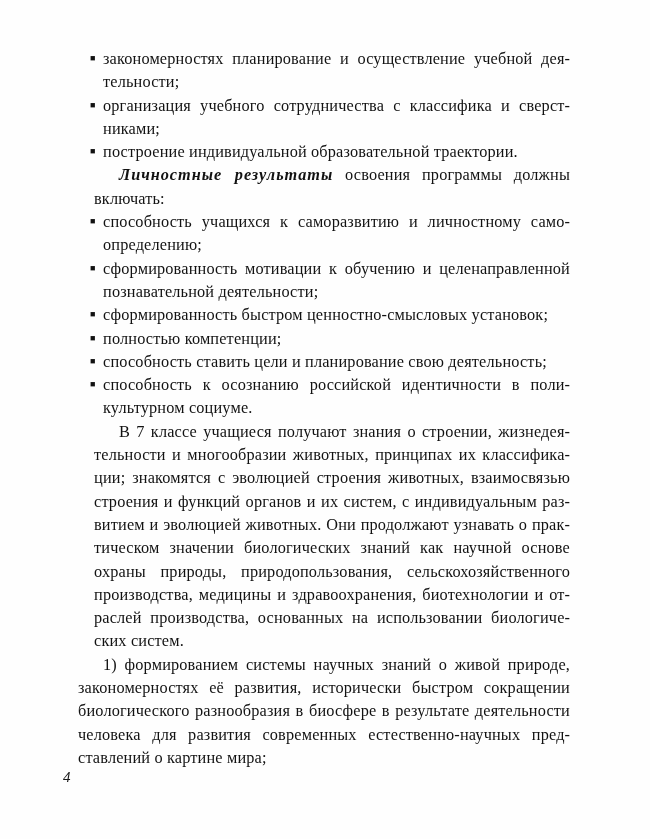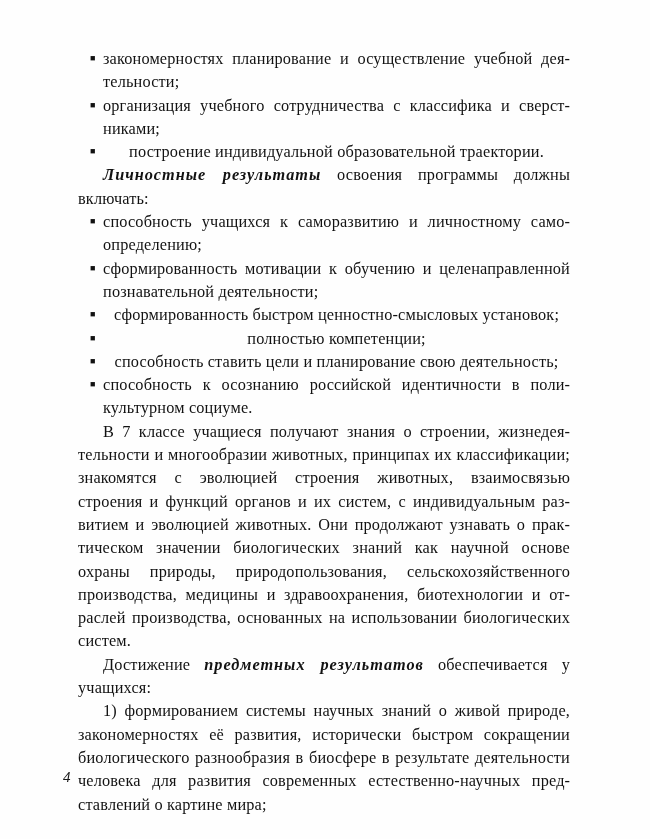--- a/index.html
+++ b/index.html
@@ -32,20 +32,21 @@
     margin: 0;
     font-size: 16.3px;
     line-height: 23.3px;
     text-align: justify;
     text-justify: inter-word;
     hyphens: manual;
     letter-spacing: 0.01em;
   }
   .para.indent {
     text-indent: 25px;
+    margin-left: 16px;
   }
   b.bi {
     font-weight: bold;
     font-style: italic;
     letter-spacing: 0.06em;
   }
   
   ul.bullets {
     list-style: none;
     margin: 0;
@@ -66,21 +67,21 @@
     top: 0;
     font-size: 9px;
     line-height: 23.3px;
     display: inline-block;
   }
   ul.bullets > li .li-text {
     display: block;
   }
   
   li.last-line .li-text {
-    text-align: center;
+    text-align: left;
   }
   
   .numitem {
     margin: 0;
     font-size: 16.3px;
     line-height: 23.3px;
     text-align: justify;
     text-justify: inter-word;
     text-indent: 25px;
     letter-spacing: 0.01em;
@@ -143,20 +144,19 @@
       </li>
       <li>
         <span class="bullet-mark">■</span>
         <span class="li-text">способность к осознанию российской идентичности в поли­культурном социуме.</span>
       </li>
     </ul>
 
 
     <p class="para indent blk">В 7 классе учащиеся получают знания о строении, жизнедея­тельности и многообразии животных, принципах их классифика­ции; знакомятся с эволюцией строения животных, взаимосвязью строения и функций органов и их систем, с индивидуальным раз­витием и эволюцией животных. Они продолжают узнавать о прак­тическом значении биологических знаний как научной основе охраны природы, природопользования, сельскохозяйственного производства, медицины и здравоохранения, биотехнологии и от­раслей производства, основанных на использовании биологиче­ских систем.</p>
 
-    <p class="para indent blk"><span>Достижение </span><b class="bi">предметных результатов</b><span> обеспечивается у учащихся:</span></p>
 
     <p class="numitem blk">1) формированием системы научных знаний о живой природе, закономерностях её развития, исторически быстром сокращении биологического разнообразия в биосфере в результате деятельности человека для развития современных естественно-научных пред­ставлений о картине мира;</p>
 
   </div>
 
   <div class="folio">4</div>
 </div>
 
 </body></html>

